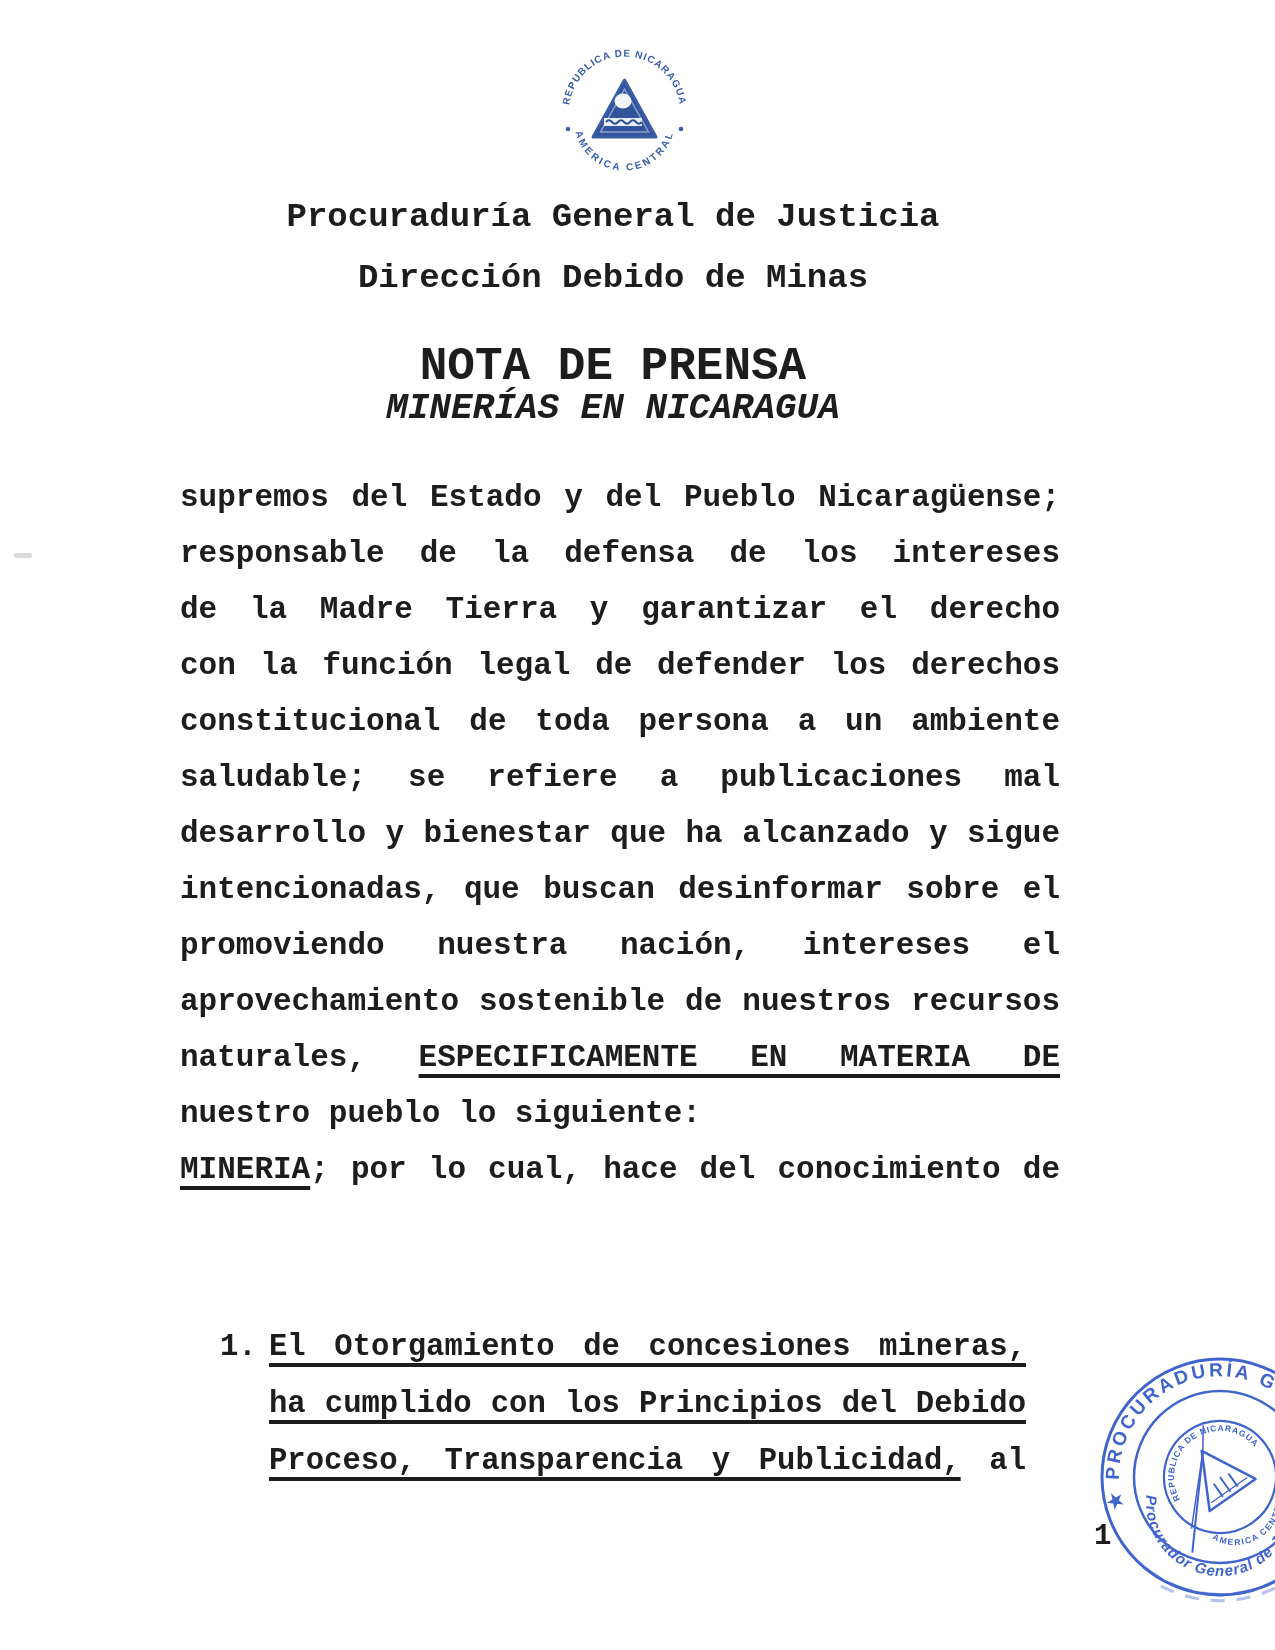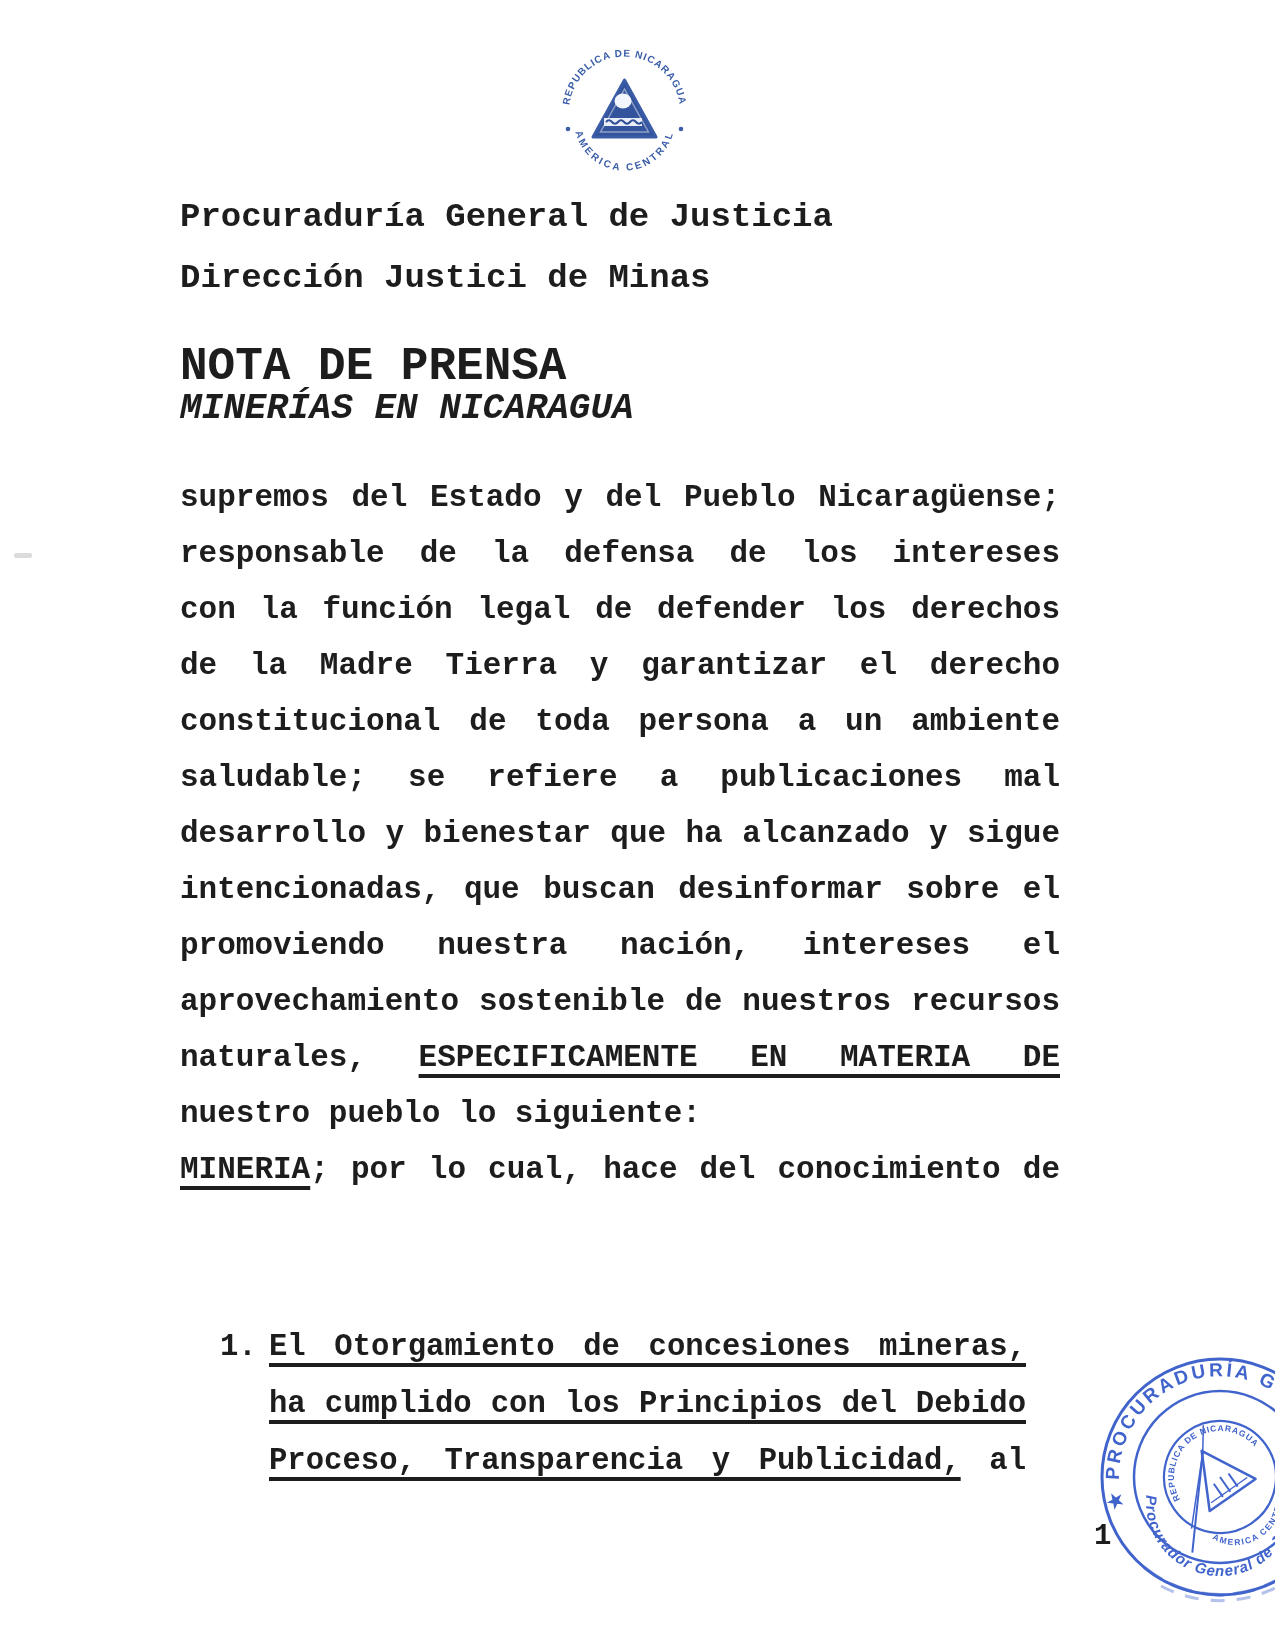--- a/index.html
+++ b/index.html
@@ -6,21 +6,21 @@
   .page{
     position:relative;
     width:1275px;height:1650px;
     background:#ffffff;
     overflow:hidden;
     font-family:"Liberation Mono","DejaVu Sans Mono",monospace;
     font-weight:700;
     color:#1d1d1d;
   }
   .abs{position:absolute;}
-  .center{left:180px;width:880px;text-align:left;}
+  .center{left:173px;width:880px;text-align:center;}
   .h-line{font-size:34px;line-height:34px;letter-spacing:0;}
   .t-line1{font-size:46px;line-height:39px;}
   .t-line2{font-size:36px;line-height:36px;font-style:italic;}
   .body-block{
     left:180px;top:470px;width:880px;
     font-size:31px;line-height:56px;
   }
   .ln{text-align:justify;text-align-last:justify;}
   .ln.left-last{text-align-last:left;}
   .u{
@@ -75,30 +75,30 @@
     <g>
       <polygon points="72.5,40 41,97 104,97" fill="#33549c" stroke="#3a5ca6" stroke-width="3" stroke-linejoin="round"></polygon>
       <polygon points="72.5,49 48.5,92 96.5,92" fill="none" stroke="rgba(255,255,255,0.45)" stroke-width="1.5"></polygon>
       <ellipse cx="71" cy="61" rx="8.5" ry="7.5" fill="#f2f5fb"></ellipse>
       <rect x="52" y="78" width="38" height="8" fill="#e8edf8"></rect>
       <path d="M54,82 q3,-3.5 6,0 q3,3.5 6,0 q3,-3.5 6,0 q3,3.5 6,0 q3,-3.5 6,0 q3,3.5 6,0" fill="none" stroke="#2c4c94" stroke-width="2"></path>
     </g>
   </svg>
 
   <div class="abs center h-line" style="top:200px">Procuraduría General de Justicia</div>
-  <div class="abs center h-line" style="top:261px">Dirección Justici de Minas</div>
+  <div class="abs center h-line" style="top:261px">Dirección Debido de Minas</div>
 
   <div class="abs center t-line1" style="top:348px">NOTA DE PRENSA</div>
   <div class="abs center t-line2" style="top:391px">MINERÍAS EN NICARAGUA</div>
 
   <div class="abs body-block">
     <div class="ln"><span>supremos del Estado y del Pueblo Nicaragüense;</span><span class="u"></span><span></span></div>
     <div class="ln"><span>responsable de la defensa de los intereses</span><span class="u"></span><span></span></div>
+    <div class="ln"><span>de la Madre Tierra y garantizar el derecho</span><span class="u"></span><span></span></div>
     <div class="ln"><span>con la función legal de defender los derechos</span><span class="u"></span><span></span></div>
-    <div class="ln"><span>de la Madre Tierra y garantizar el derecho</span><span class="u"></span><span></span></div>
     <div class="ln"><span>constitucional de toda persona a un ambiente</span><span class="u"></span><span></span></div>
     <div class="ln"><span>saludable; se refiere a publicaciones mal</span><span class="u"></span><span></span></div>
     <div class="ln"><span>desarrollo y bienestar que ha alcanzado y sigue</span><span class="u"></span><span></span></div>
     <div class="ln"><span>intencionadas, que buscan desinformar sobre el</span><span class="u"></span><span></span></div>
     <div class="ln"><span>promoviendo nuestra nación, intereses el</span><span class="u"></span><span></span></div>
     <div class="ln"><span>aprovechamiento sostenible de nuestros recursos</span><span class="u"></span><span></span></div>
     <div class="ln"><span>naturales, </span><span class="u">ESPECIFICAMENTE EN MATERIA DE</span><span></span></div>
     <div class="ln left-last"><span>nuestro pueblo lo siguiente:</span></div>
     <div class="ln"><span class="u">MINERIA</span><span>; por lo cual, hace del conocimiento de</span></div>
   </div>

